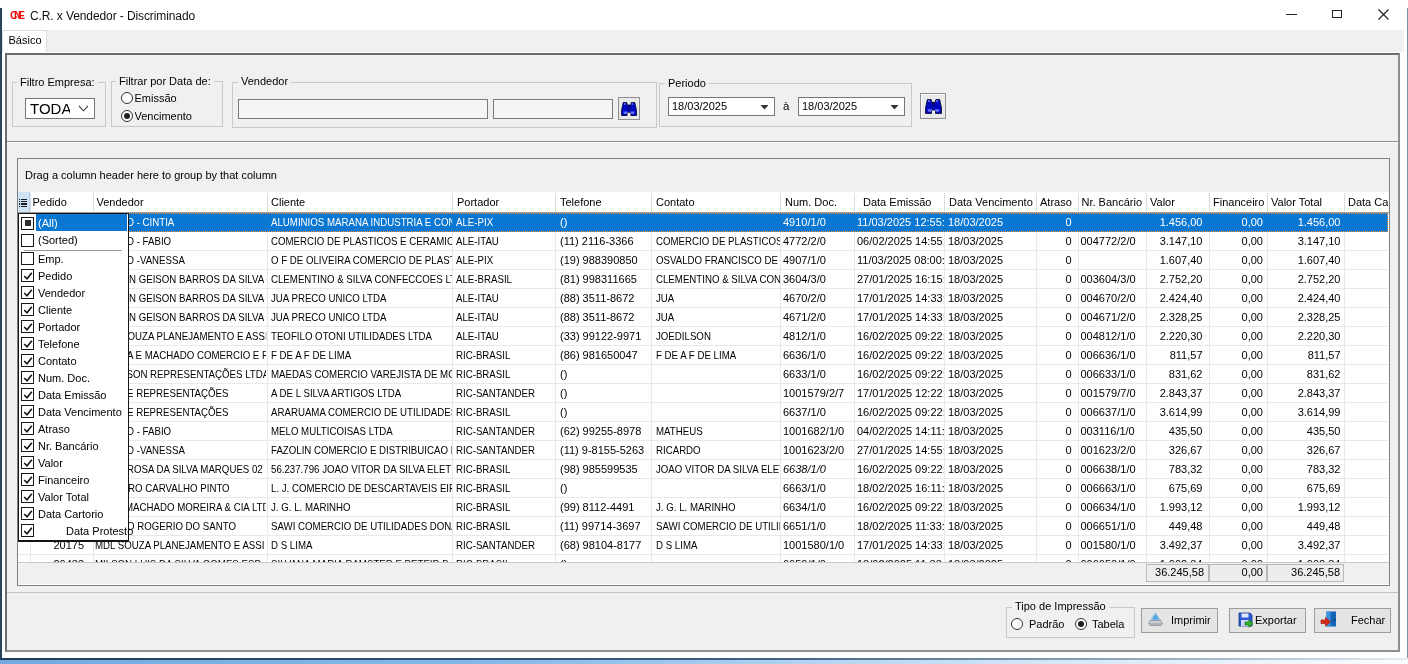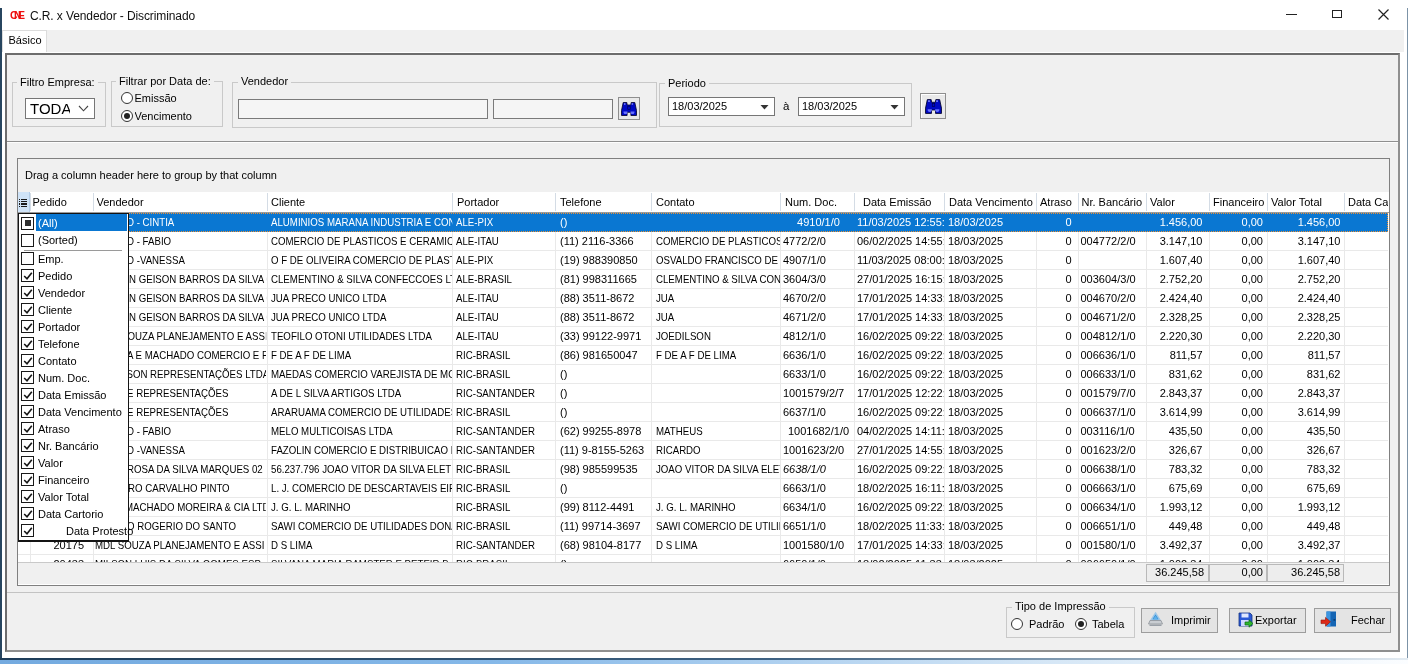--- a/index.html
+++ b/index.html
@@ -126,21 +126,21 @@
 <div class="hsep" style="left:1077.5px;top:193px;height:18px;"></div>
 <div class="hsep" style="left:1146px;top:193px;height:18px;"></div>
 <div class="hsep" style="left:1209px;top:193px;height:18px;"></div>
 <div class="hsep" style="left:1267px;top:193px;height:18px;"></div>
 <div class="hsep" style="left:1344px;top:193px;height:18px;"></div>
 <div class="a" style="left:18px;top:213px;width:1370px;height:19px;background:#0a77d2;border:1px dotted #ef9133"></div>
 <div class="cell sx" style="left:126.8px;top:213px;width:158.2px;height:19px;color:#fff;">D - CINTIA</div>
 <div class="cell sx" style="left:270.5px;top:213px;width:206.2px;height:19px;color:#fff;">ALUMINIOS MARANA INDUSTRIA E CONF</div>
 <div class="cell sx" style="left:456px;top:213px;width:112.5px;height:19px;color:#fff;">ALE-PIX</div>
 <div class="cell" style="left:560px;top:213px;width:91px;height:19px;color:#fff;">()</div>
-<div class="cell" style="left:783px;top:213px;width:71px;height:19px;color:#fff;text-align:center;">4910/1/0</div>
+<div class="cell" style="left:783px;top:213px;width:71px;height:19px;color:#fff;">4910/1/0</div>
 <div class="cell" style="left:857px;top:213px;width:87px;height:19px;color:#fff;">11/03/2025 12:55:28</div>
 <div class="cell" style="left:948px;top:213px;width:88px;height:19px;color:#fff;">18/03/2025</div>
 <div class="cell" style="left:1036px;top:213px;width:35.5px;height:19px;text-align:right;color:#fff;">0</div>
 <div class="cell" style="left:1146px;top:213px;width:56.5px;height:19px;text-align:right;color:#fff;">1.456,00</div>
 <div class="cell" style="left:1209px;top:213px;width:54px;height:19px;text-align:right;color:#fff;">0,00</div>
 <div class="cell" style="left:1267px;top:213px;width:73.5px;height:19px;text-align:right;color:#fff;">1.456,00</div>
 <div class="a" style="left:18px;top:250px;width:1370px;height:1px;background:#e9e9e9"></div>
 <div class="cell sx" style="left:126.8px;top:232px;width:158.2px;height:19px;">D - FABIO</div>
 <div class="cell sx" style="left:270.5px;top:232px;width:206.2px;height:19px;">COMERCIO DE PLASTICOS E CERAMICAS</div>
 <div class="cell sx" style="left:456px;top:232px;width:112.5px;height:19px;">ALE-ITAU</div>
@@ -275,21 +275,21 @@
 <div class="cell" style="left:1080.5px;top:403px;width:65.5px;height:19px;">006637/1/0</div>
 <div class="cell" style="left:1146px;top:403px;width:56.5px;height:19px;text-align:right;">3.614,99</div>
 <div class="cell" style="left:1209px;top:403px;width:54px;height:19px;text-align:right;">0,00</div>
 <div class="cell" style="left:1267px;top:403px;width:73.5px;height:19px;text-align:right;">3.614,99</div>
 <div class="a" style="left:18px;top:440px;width:1370px;height:1px;background:#e9e9e9"></div>
 <div class="cell sx" style="left:126.8px;top:422px;width:158.2px;height:19px;">D - FABIO</div>
 <div class="cell sx" style="left:270.5px;top:422px;width:206.2px;height:19px;">MELO MULTICOISAS LTDA</div>
 <div class="cell sx" style="left:456px;top:422px;width:112.5px;height:19px;">RIC-SANTANDER</div>
 <div class="cell" style="left:560px;top:422px;width:91px;height:19px;">(62) 99255-8978</div>
 <div class="cell sx" style="left:656px;top:422px;width:140.9px;height:19px;">MATHEUS</div>
-<div class="cell" style="left:783px;top:422px;width:71px;height:19px;text-align:center;">1001682/1/0</div>
+<div class="cell" style="left:783px;top:422px;width:71px;height:19px;">1001682/1/0</div>
 <div class="cell" style="left:857px;top:422px;width:87px;height:19px;">04/02/2025 14:11:28</div>
 <div class="cell" style="left:948px;top:422px;width:88px;height:19px;">18/03/2025</div>
 <div class="cell" style="left:1036px;top:422px;width:35.5px;height:19px;text-align:right;">0</div>
 <div class="cell" style="left:1080.5px;top:422px;width:65.5px;height:19px;">003116/1/0</div>
 <div class="cell" style="left:1146px;top:422px;width:56.5px;height:19px;text-align:right;">435,50</div>
 <div class="cell" style="left:1209px;top:422px;width:54px;height:19px;text-align:right;">0,00</div>
 <div class="cell" style="left:1267px;top:422px;width:73.5px;height:19px;text-align:right;">435,50</div>
 <div class="a" style="left:18px;top:459px;width:1370px;height:1px;background:#e9e9e9"></div>
 <div class="cell sx" style="left:126.8px;top:441px;width:158.2px;height:19px;">D -VANESSA</div>
 <div class="cell sx" style="left:270.5px;top:441px;width:206.2px;height:19px;">FAZOLIN COMERCIO E DISTRIBUICAO DE</div>

